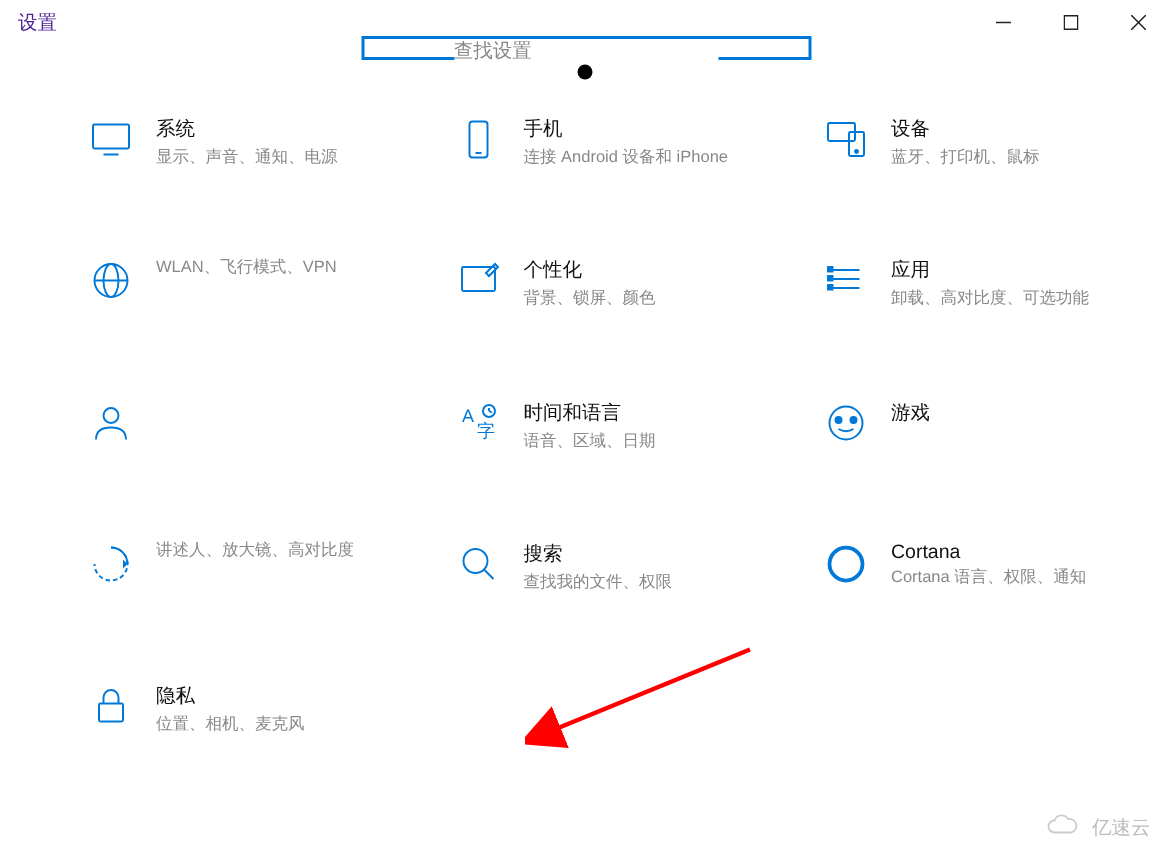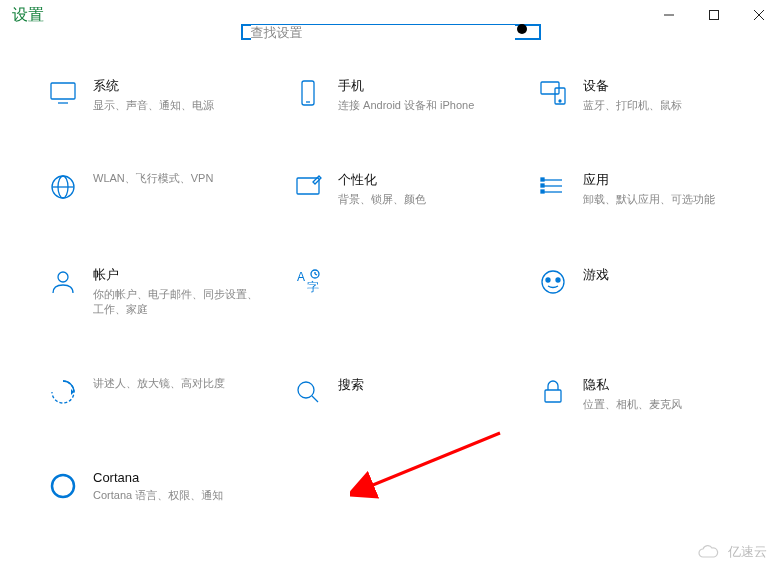--- a/index.html
+++ b/index.html
@@ -12,22 +12,22 @@
       position: relative;
     }
     .titlebar {
       height: 30px;
       display: flex;
       align-items: center;
       justify-content: space-between;
       padding-left: 12px;
     }
     .titlebar-title {
-      font-size: 16px;
-      color: #15803d;
+      font-size: 13px;
+      color: #4c1d95;
     }
     .win-controls {
       display: flex;
     }
     .win-btn {
       width: 45px;
       height: 30px;
       display: flex;
       align-items: center;
       justify-content: center;
@@ -41,40 +41,42 @@
       margin-bottom: 28px;
     }
     .search-box {
       width: 300px;
       height: 16px;
       border: 2px solid #0078d7;
       display: flex;
       align-items: center;
       padding: 0 8px;
       position: relative;
+      flex-direction: column;
     }
     .search-input {
       flex: 1;
       border: none;
       outline: none;
       font-size: 13px;
       color: #666;
       font-family: inherit;
     }
     .search-input::placeholder { color: #888; }
     .search-icon {
       color: #0078d7;
     }
     .grid {
       display: grid;
       grid-template-columns: repeat(3, 235px);
       column-gap: 10px;
       row-gap: 40px;
       padding: 0 40px 0 40px;
       justify-content: start;
+      margin-left: 11px;
     }
     .tile {
       display: flex;
       gap: 14px;
       padding: 8px 6px;
       cursor: pointer;
       border: 1px solid transparent;
       align-items: flex-start;
     }
     .tile.highlight {
@@ -114,21 +116,20 @@
       width: 160px;
       height: 80px;
     }
     .watermark {
       position: absolute;
       right: 14px;
       bottom: 10px;
       font-size: 13px;
       color: #bbb;
       display: flex;
-      align-items: center;
       gap: 9px;
     }
     .watermark svg { stroke: #ccc; fill: none; stroke-width: 1.2; }
   </style>
 </head>
 <body>
 
 <div class="titlebar">
   <span class="titlebar-title">设置</span>
   <div class="win-controls">
@@ -237,47 +238,47 @@
           <line x1="6" y1="8" x2="24" y2="8"></line>
           <line x1="6" y1="14" x2="24" y2="14"></line>
           <line x1="6" y1="20" x2="24" y2="20"></line>
           <rect x="3" y="6" width="3" height="3" fill="#0078d7"></rect>
           <rect x="3" y="12" width="3" height="3" fill="#0078d7"></rect>
           <rect x="3" y="18" width="3" height="3" fill="#0078d7"></rect>
         </svg>
     </div>
     <div class="tile-text">
       <div class="tile-title">应用</div>
-      <div class="tile-desc">卸载、默认应用、可选功能</div>
+      <div class="tile-desc">卸载、高对比度、可选功能</div>
     </div>
   </div>
 
   <div class="tile">
     <div class="tile-icon">
       <svg width="30" height="30" viewBox="0 0 30 30">
           <circle cx="15" cy="10" r="5"></circle>
           <path d="M5 26 Q5 18 15 18 Q25 18 25 26"></path>
         </svg>
-    </div>
-    <div class="tile-text">
-      <div class="tile-title">帐户</div>
-      <div class="tile-desc">你的帐户、电子邮件、同步设置、工作、家庭</div>
     </div>
   </div>
 
   <div class="tile">
     <div class="tile-icon">
       <svg width="30" height="30" viewBox="0 0 30 30">
           <text x="4" y="14" font-size="12" stroke="none" fill="#0078d7">A</text>
           <text x="14" y="24" font-size="12" stroke="none" fill="#0078d7">字</text>
           <circle cx="22" cy="7" r="4"></circle>
           <line x1="22" y1="5" x2="22" y2="7"></line>
           <line x1="22" y1="7" x2="24" y2="8"></line>
         </svg>
     </div>
+    <div class="tile-text">
+      <div class="tile-title">时间和语言</div>
+      <div class="tile-desc">语音、区域、日期</div>
+    </div>
   </div>
 
   <div class="tile">
     <div class="tile-icon">
       <svg width="30" height="30" viewBox="0 0 30 30">
           <circle cx="15" cy="15" r="11"></circle>
           <circle cx="10" cy="13" r="2" fill="#0078d7"></circle>
           <circle cx="20" cy="13" r="2" fill="#0078d7"></circle>
           <path d="M10 19 Q15 22 20 19"></path>
         </svg>
@@ -302,45 +303,46 @@
 
   <div class="tile">
     <div class="tile-icon">
       <svg width="30" height="30" viewBox="0 0 30 30">
           <circle cx="13" cy="13" r="8"></circle>
           <line x1="19" y1="19" x2="25" y2="25"></line>
         </svg>
     </div>
     <div class="tile-text">
       <div class="tile-title">搜索</div>
+      <div class="tile-desc">查找我的文件、权限</div>
+    </div>
+  </div>
+
+  <div class="tile">
+    <div class="tile-icon">
+      <svg width="30" height="30" viewBox="0 0 30 30">
+          <circle cx="15" cy="15" r="11" stroke-width="2.5"></circle>
+        </svg>
+    </div>
+    <div class="tile-text">
+      <div class="tile-title">Cortana</div>
+      <div class="tile-desc">Cortana 语言、权限、通知</div>
     </div>
   </div>
 
   <div class="tile">
     <div class="tile-icon">
       <svg width="30" height="30" viewBox="0 0 30 30">
           <rect x="7" y="13" width="16" height="12" rx="1"></rect>
           <path d="M10 13 V9 a5 5 0 0 1 10 0 V13"></path>
         </svg>
     </div>
     <div class="tile-text">
       <div class="tile-title">隐私</div>
       <div class="tile-desc">位置、相机、麦克风</div>
-    </div>
-  </div>
-
-  <div class="tile">
-    <div class="tile-icon">
-      <svg width="30" height="30" viewBox="0 0 30 30">
-          <circle cx="15" cy="15" r="11" stroke-width="2.5"></circle>
-        </svg>
-    </div>
-    <div class="tile-text">
-      <div class="tile-title">Cortana</div>
-      <div class="tile-desc">Cortana 语言、权限、通知</div>
     </div>
   </div>
 
 
 </div>
 
 <svg class="arrow-overlay" viewBox="0 0 160 80">
   <defs>
     <marker id="ah" markerWidth="10" markerHeight="10" refX="2" refY="5" orient="auto">
       <polygon points="0,0 10,5 0,10" fill="#ff0000"></polygon>

